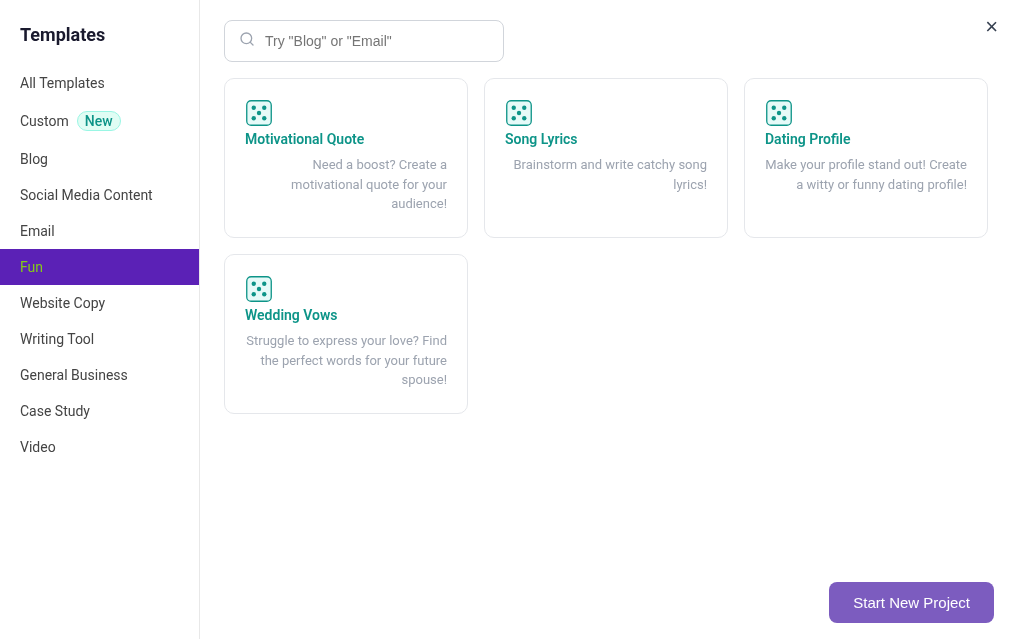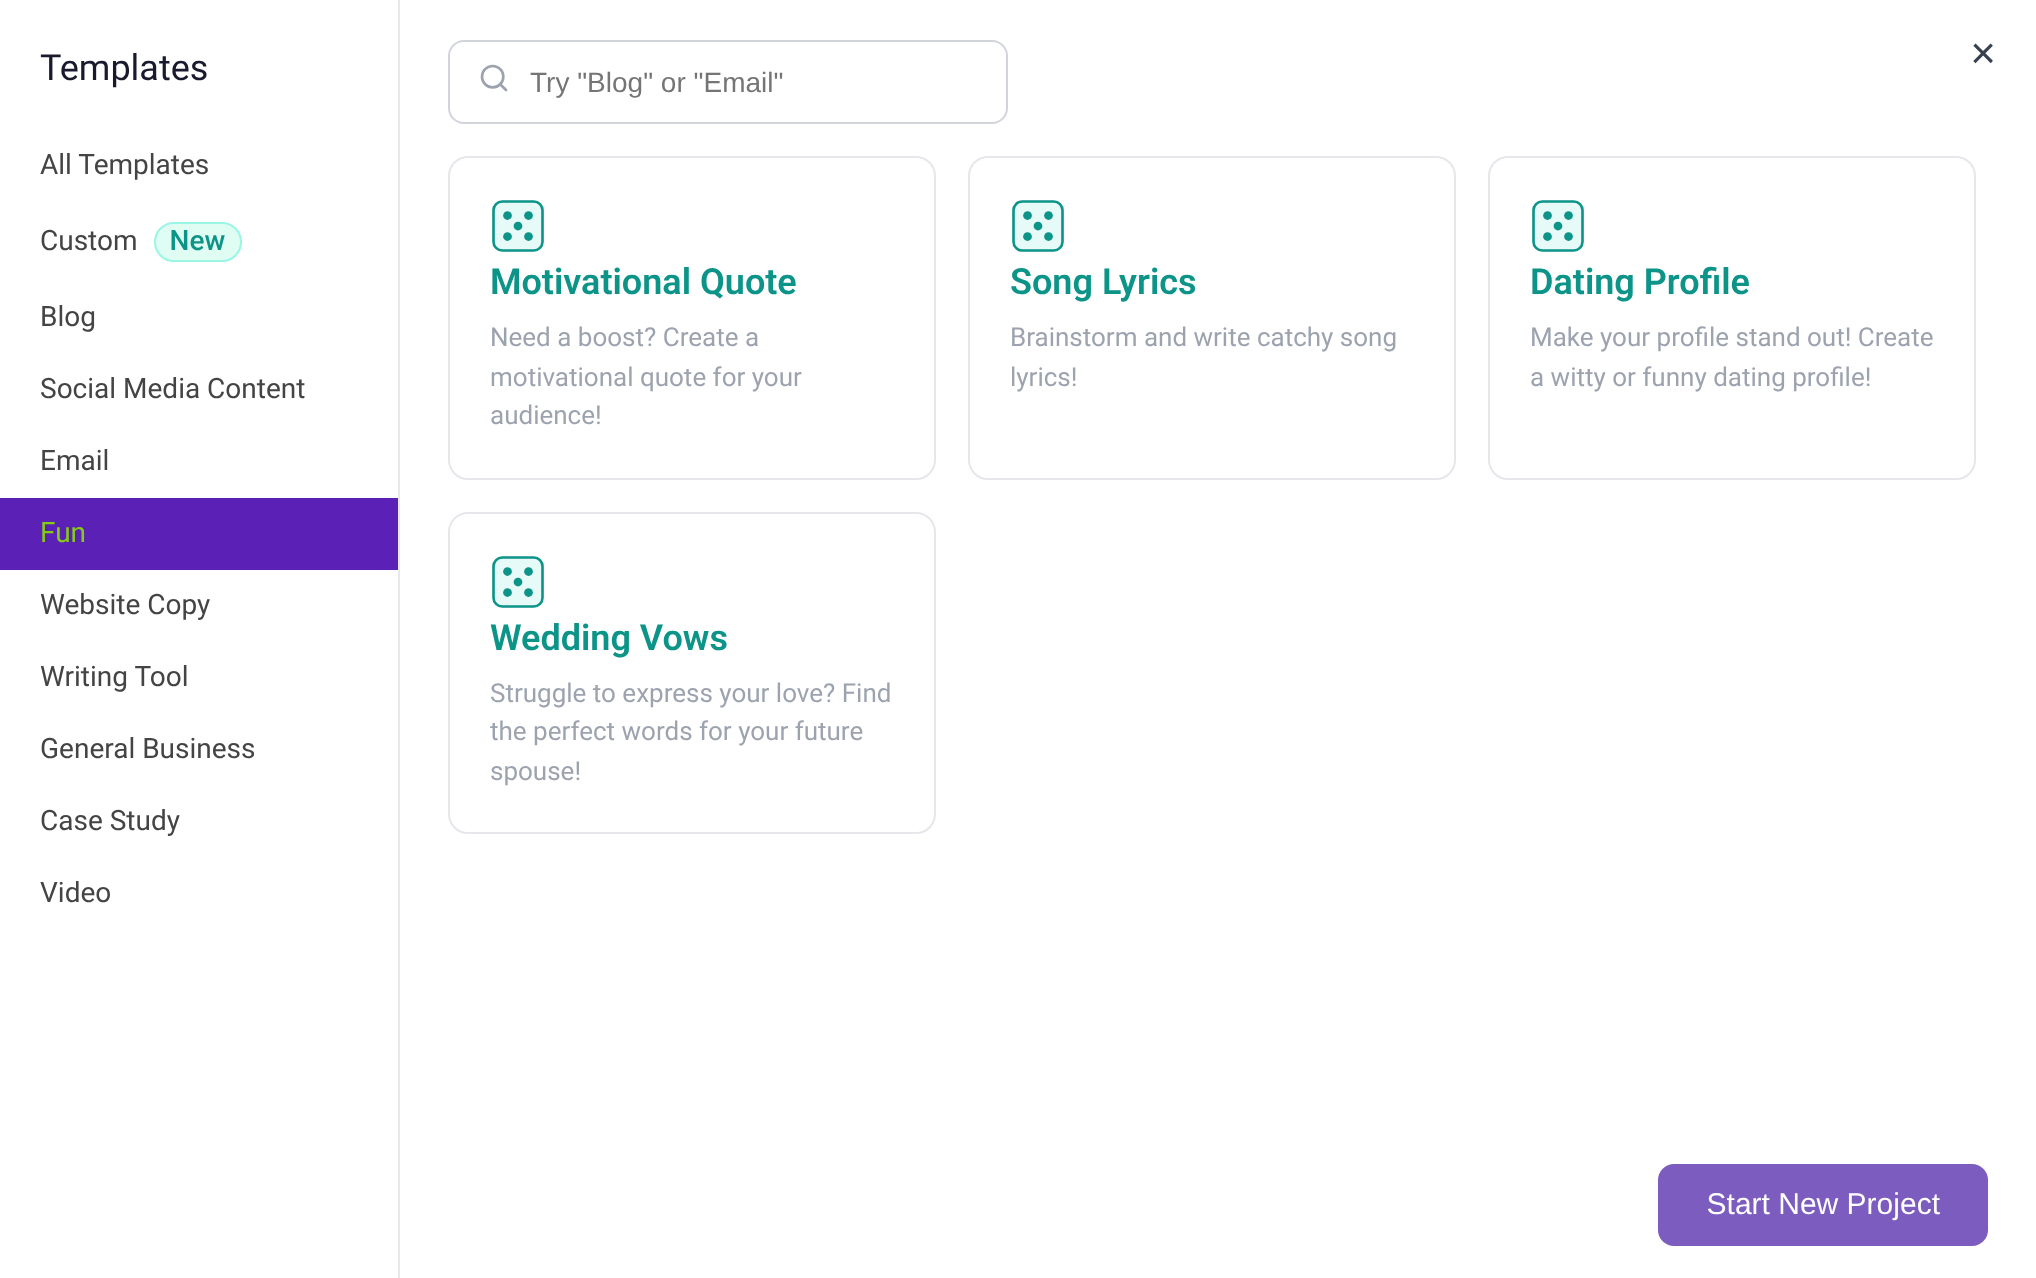--- a/index.html
+++ b/index.html
@@ -25,21 +25,21 @@
       width: 200px;
       background: #fff;
       border-right: 1px solid #e8e8e8;
       padding: 24px 0;
       flex-shrink: 0;
       display: flex;
       flex-direction: column;
     }
     .sidebar-title {
       font-size: 18px;
-      font-weight: 400;
+      font-weight: 700;
       color: #1a1a2e;
       padding: 0 20px 20px 20px;
     }
     .sidebar-item {
       padding: 10px 20px;
       font-size: 14px;
       color: #444;
       cursor: pointer;
       display: flex;
       align-items: center;
@@ -122,29 +122,30 @@
     }
     .template-card {
       border: 1px solid #e5e7eb;
       border-radius: 10px;
       padding: 20px;
       background: #fff;
       cursor: pointer;
       min-height: 160px;
     }
     .card-title {
-      font-size: 18px;
+      font-size: 14px;
       font-weight: 600;
       color: #0d9488;
       margin-bottom: 8px;
     }
     .card-desc {
       font-size: 13px;
       color: #9ca3af;
       line-height: 1.5;
+      text-align: right;
     }
     
     .close-btn {
       position: absolute;
       top: 16px;
       right: 20px;
       font-size: 22px;
       cursor: pointer;
       color: #374151;
       background: none;

